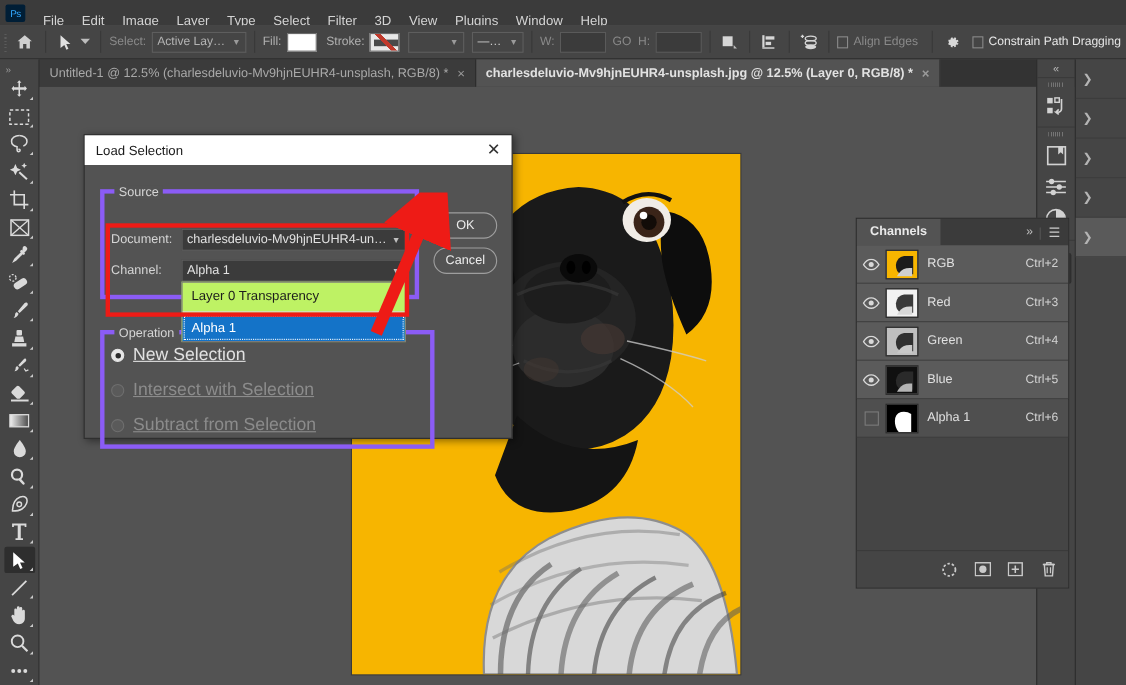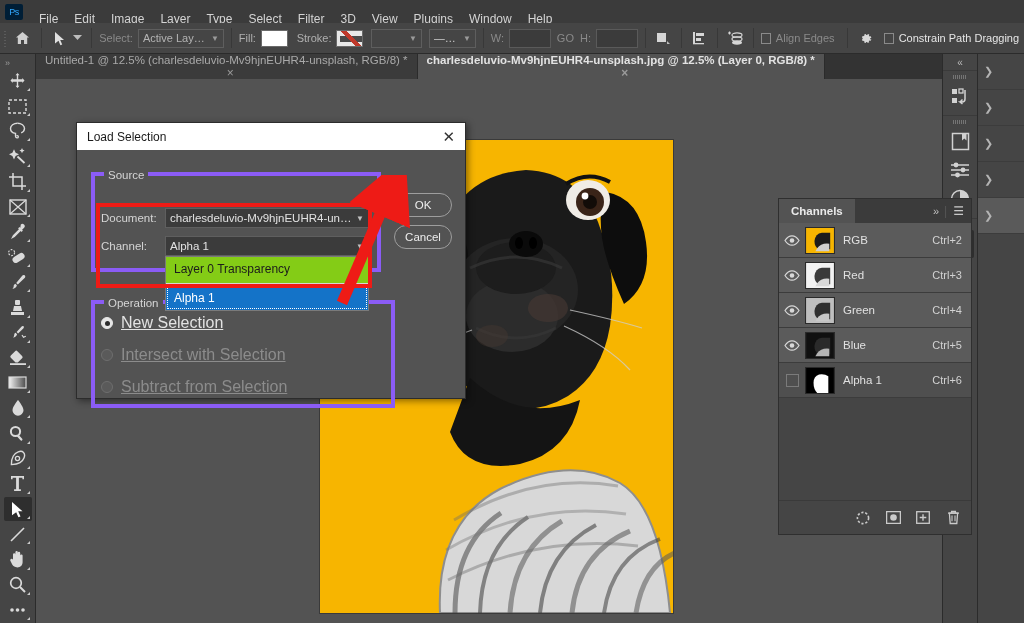--- a/index.html
+++ b/index.html
@@ -61,21 +61,21 @@
   .home-ico { width:26px;height:22px;display:flex;align-items:center;justify-content:center;}
 
   
   #tabbar {
     position:absolute; left:36px; top:54px; width:941px; height:25px;
     background:#333; display:flex; align-items:flex-end;
   }
   .doctab {
     height:25px; display:flex; align-items:center; padding:0 9px;
     font-size:11.5px; color:#a9a9a9; background:#3b3b3b;
-    border-right:1px solid #2b2b2b; white-space:nowrap; cursor:default;flex-direction:column;
+    border-right:1px solid #2b2b2b; white-space:nowrap; cursor:default;
   }
   .doctab.active { background:#535353; color:#e2e2e2; font-weight:bold; }
   .doctab .x { margin-left:8px; font-size:12px; color:#9b9b9b; }
 
   
   #toolbar {
     position:absolute; left:0; top:54px; width:36px; height:569px;
     background:#454545; border-right:1px solid #2b2b2b;
     display:flex; flex-direction:column; align-items:center; padding-top:4px;
   }
@@ -177,21 +177,21 @@
     padding:0 4px; font-size:11.5px; color:#d5d5d5;
   }
   .field-label { font-size:11.5px; color:#d5d5d5; }
   .dlg-combo {
     background:#3b3b3b; border:1px solid #5f5f5f; height:20px;
     display:flex; align-items:center; padding:0 4px; font-size:11.5px; color:#e2e2e2;
   }
   .dlg-combo .cv { flex:1; overflow:hidden; white-space:nowrap; text-overflow:ellipsis;}
   .dlg-combo .caret { font-size:8px; color:#c0c0c0; margin-left:3px;}
   #dropdown-list {
-    position:absolute; background:#84cc16; border:1px solid #7a7a7a;
+    position:absolute; background:#bef264; border:1px solid #7a7a7a;
     z-index:40;
   }
   .dd-item { height:24px; display:flex; align-items:center; padding-left:8px;
      font-size:12px; color:#1c1c1c; }
   .dd-item.sel { background:#1473c8; color:#fff; outline:1px dotted #fff; outline-offset:-2px;}
   .dd-sep { height:1px; background:#d6d6d6; margin:2px 0;}
   .radio-row { display:flex; align-items:center; height:22px; }
   .radio {
     width:12px;height:12px;border-radius:50%;border:1px solid #9a9a9a;
     margin-right:8px; display:flex;align-items:center;justify-content:center;

